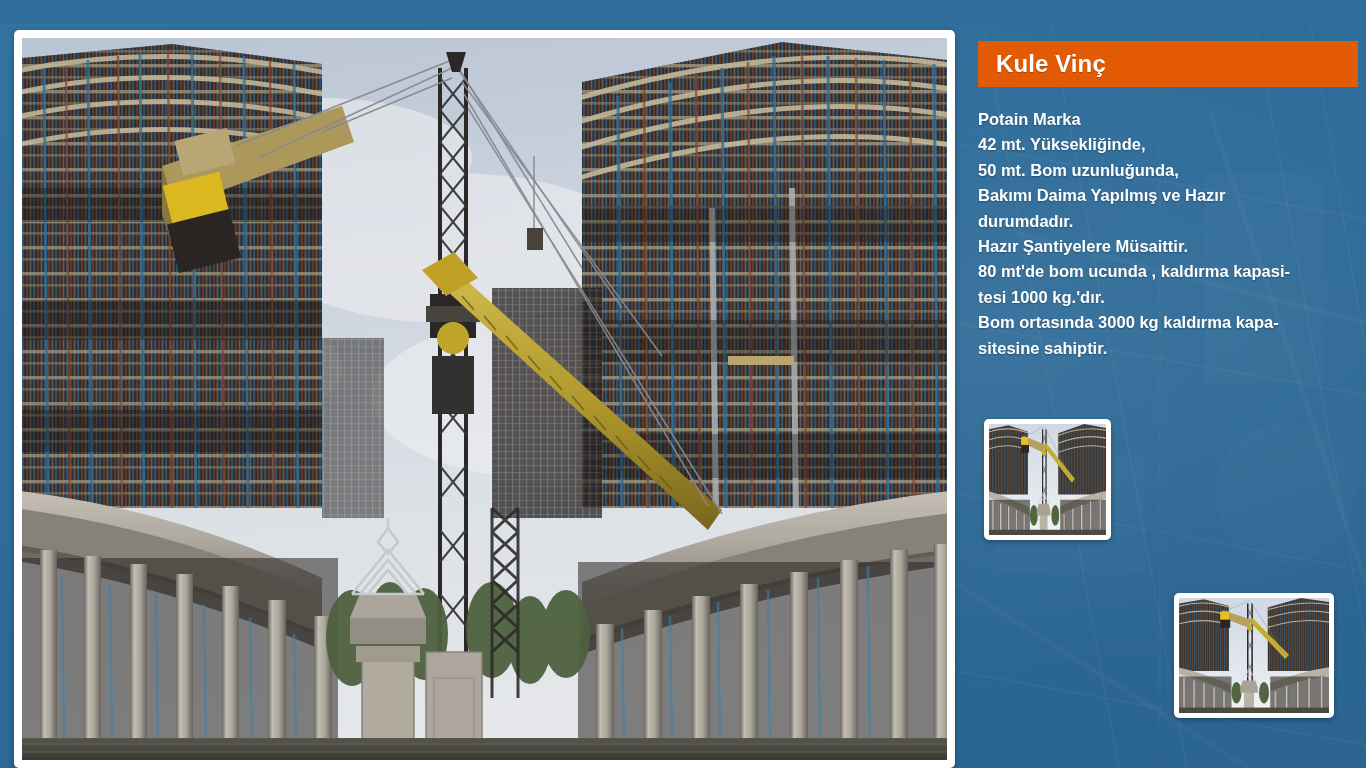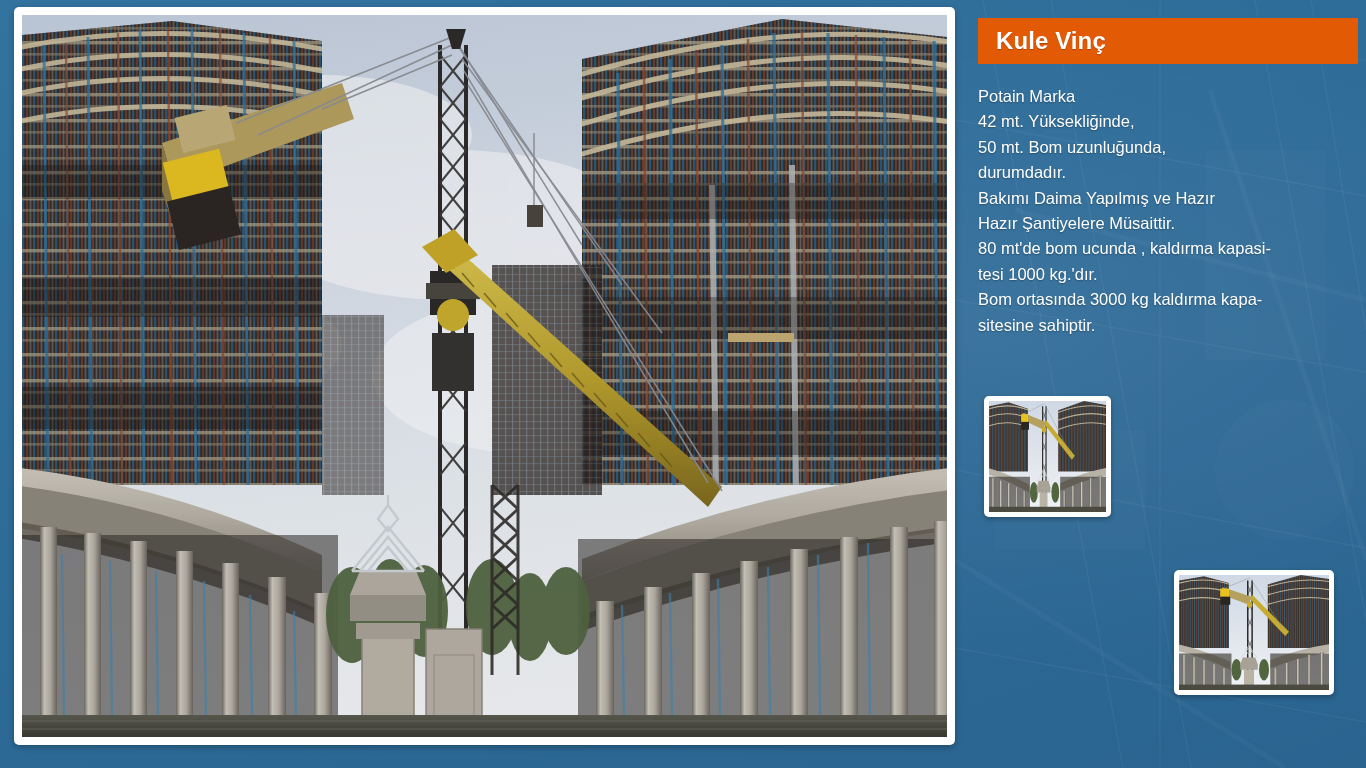--- a/index.html
+++ b/index.html
@@ -16,20 +16,21 @@
   }
 
   
   #slide {
     position: absolute;
     inset: 0;
     background:
       radial-gradient(ellipse at 72% 42%, rgba(255,255,255,0.07) 0%, rgba(255,255,255,0) 55%),
       linear-gradient(160deg, #33739f 0%, #2d6b98 45%, #2a648f 100%);
     overflow: hidden;
+    margin-top: 23px;
   }
 
   
   #blueprint {
     position: absolute;
     left: 955px; top: 0; width: 411px; height: 768px;
     opacity: 0.33;
     pointer-events: none;
   }
 
@@ -76,21 +77,21 @@
   }
 
   
   #spec-block {
     position: absolute;
     left: 978px;
     top: 84px;
     width: 382px;
     color: #ffffff;
     font-size: 16.5px;
-    font-weight: normal;
+    font-weight: bold;
     line-height: 25.4px;
     text-shadow: 0 1px 1.5px rgba(0,0,0,0.3);
   }
   #spec-block .line { white-space: nowrap; }
 
   
   .thumb-card {
     position: absolute;
     background: #ffffff;
     border-radius: 5px;
@@ -512,22 +513,22 @@
   </div>
 
   <div id="title-bar">
     <span id="title-text">Kule Vinç</span>
   </div>
 
   <div id="spec-block">
     <div class="line">Potain Marka</div>
     <div class="line">42 mt. Yüksekliğinde,</div>
     <div class="line">50 mt. Bom uzunluğunda,</div>
+    <div class="line">Bakımı Daima Yapılmış ve Hazır</div>
     <div class="line">durumdadır.</div>
-    <div class="line">Bakımı Daima Yapılmış ve Hazır</div>
     <div class="line">Hazır Şantiyelere Müsaittir.</div>
     <div class="line">80 mt'de bom ucunda , kaldırma kapasi-</div>
     <div class="line">tesi 1000 kg.'dır.</div>
     <div class="line">Bom ortasında 3000 kg kaldırma kapa-</div>
     <div class="line">sitesine sahiptir.</div>
   </div>
 
   <div id="thumb-1" class="thumb-card">
     <div class="thumb-stage" title="Kule vinç inşaat sahası küçük resim 1">
       <div class="scene">

